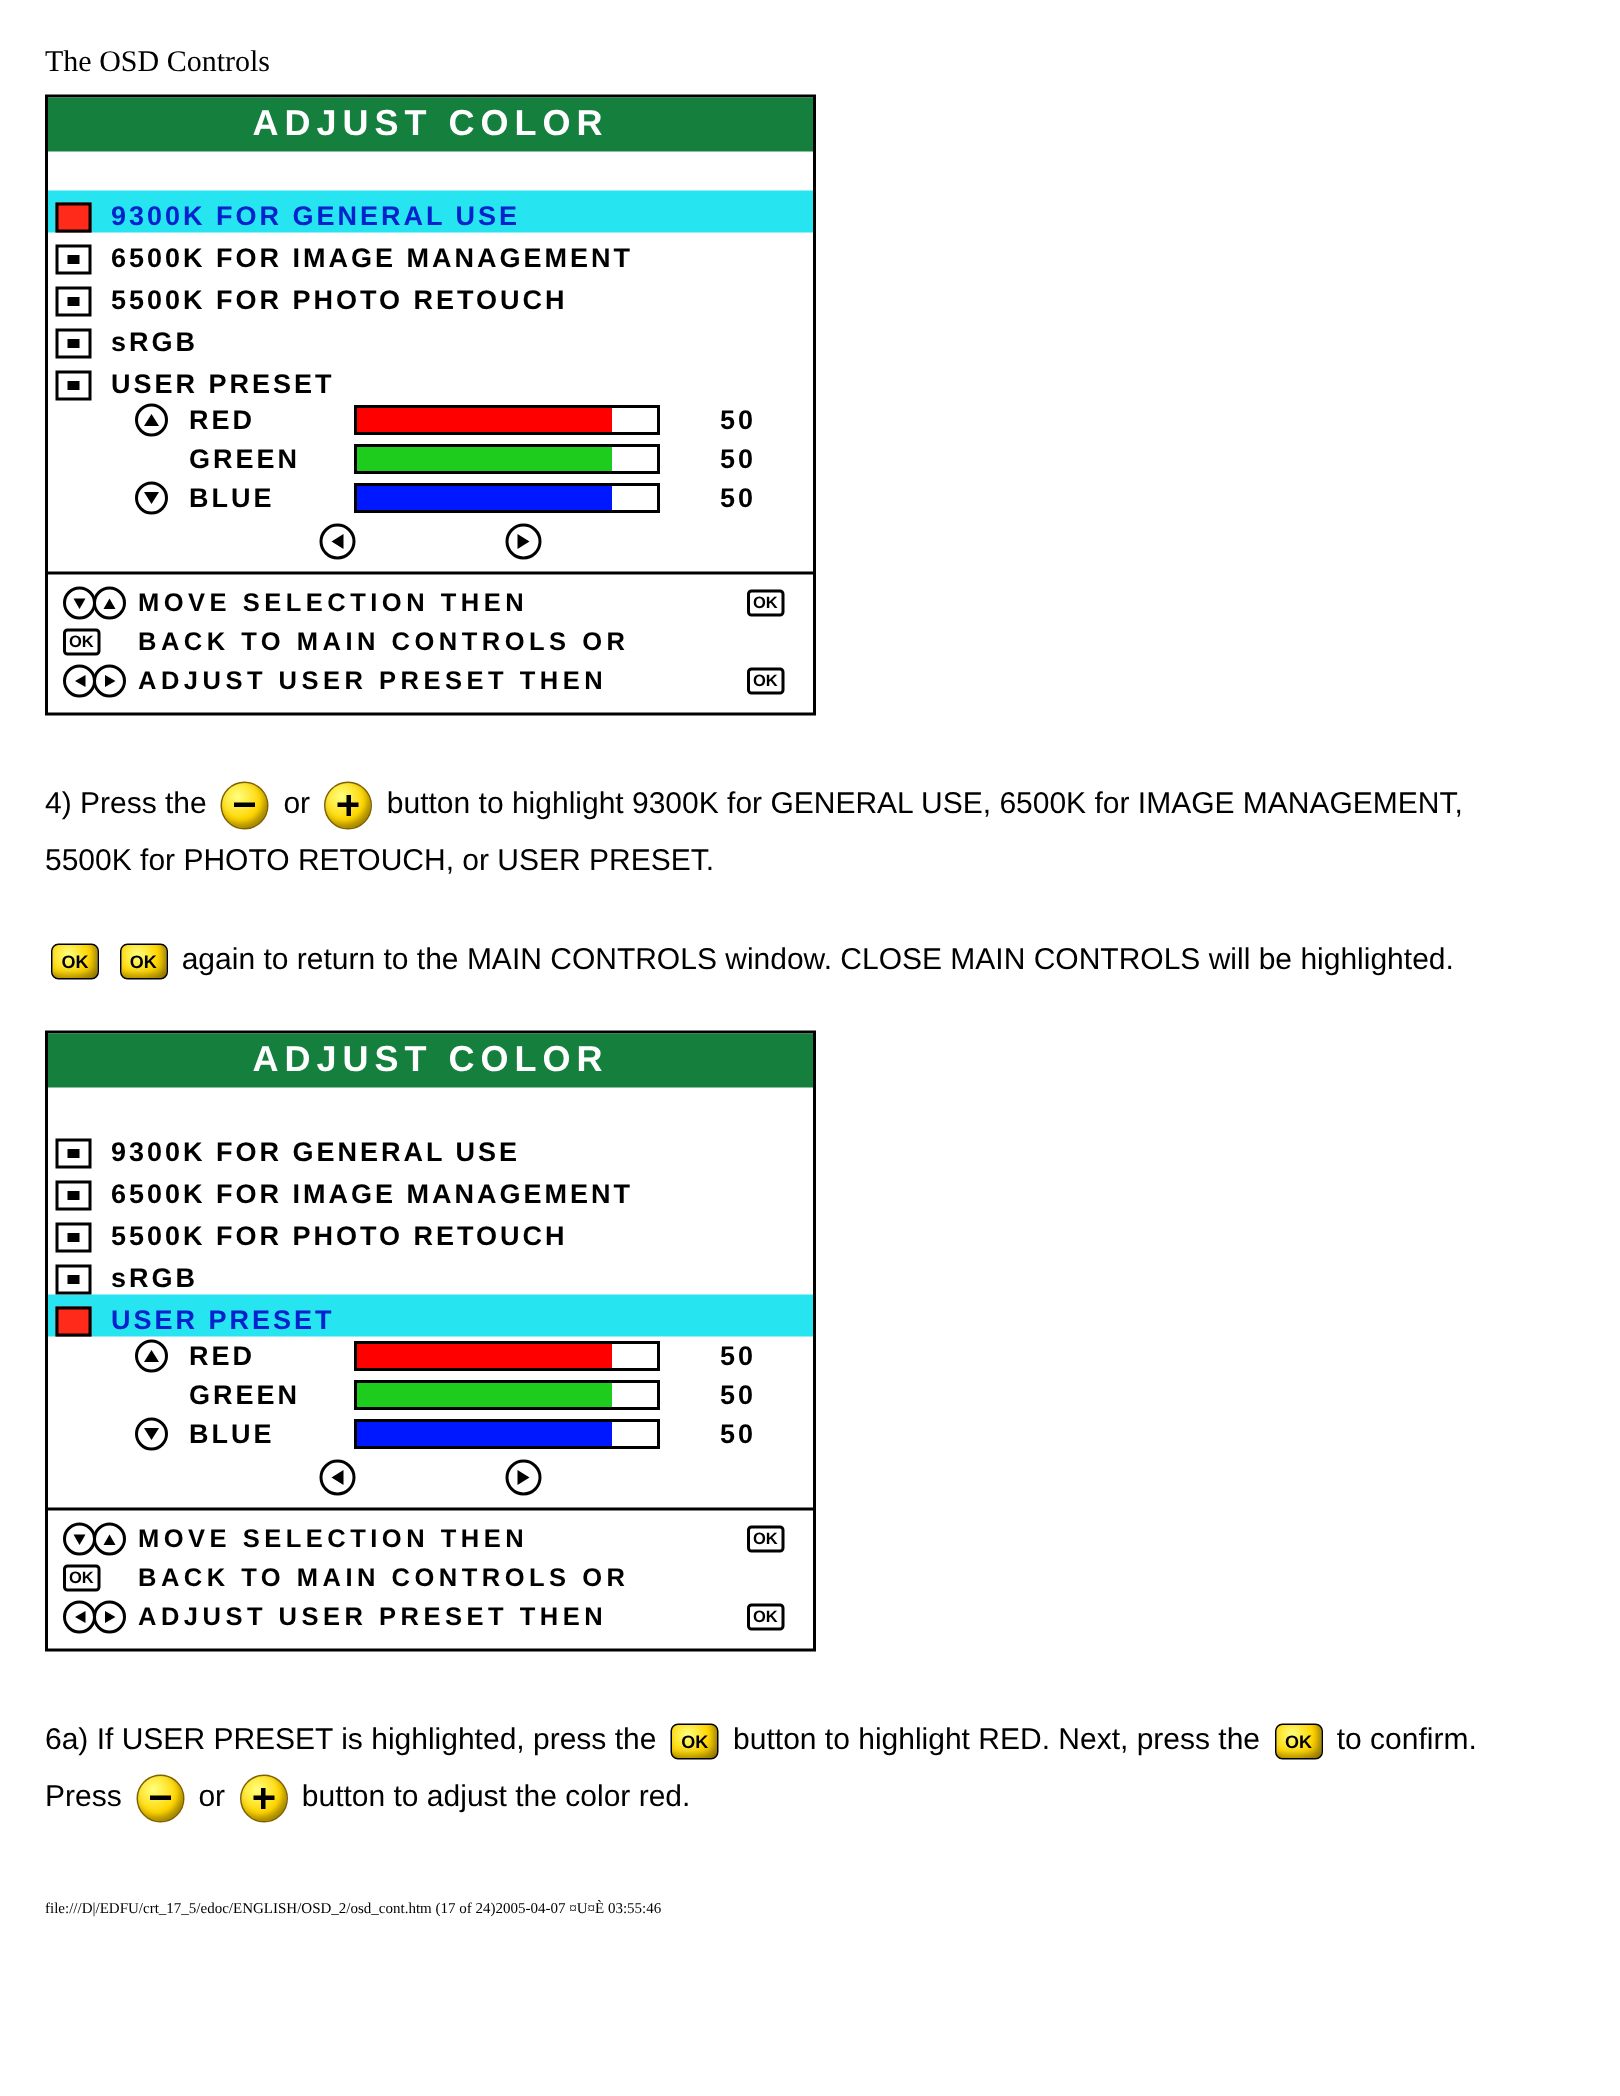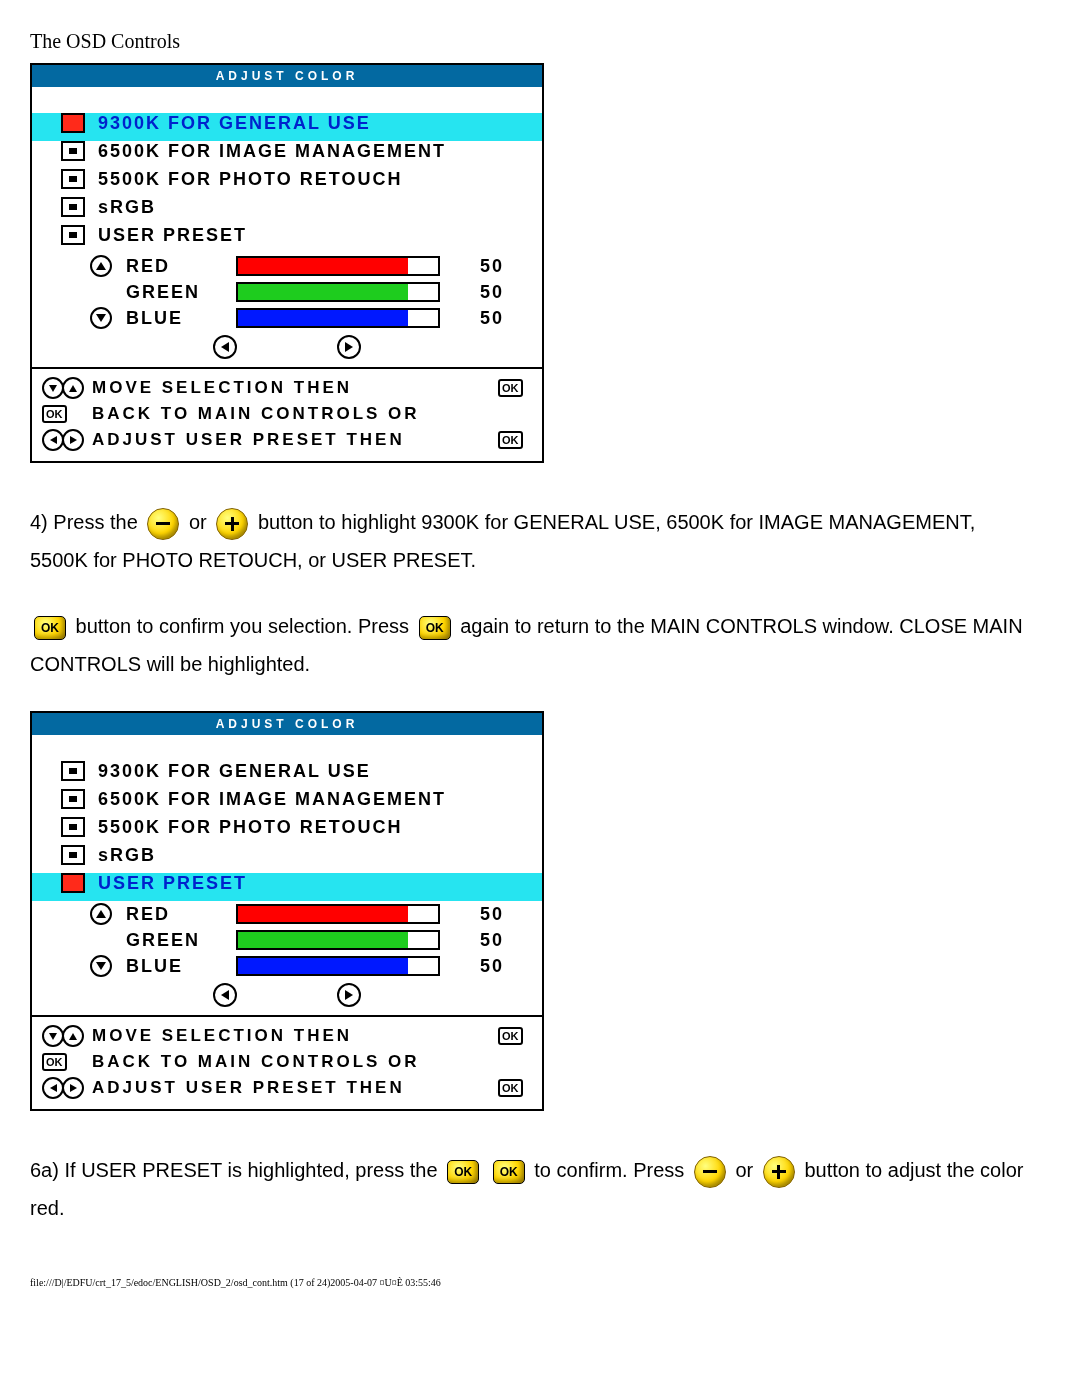--- a/index.html
+++ b/index.html
@@ -16,33 +16,33 @@
     font-size: 20px;
     margin-bottom: 10px;
   }
   .osd {
     width: 510px;
     background: #fff;
     border: 2px solid #000;
     margin-bottom: 40px;
   }
   .osd-title {
-    background: #0369a1;
+    background: #15803d;
     color: #fff;
     font-weight: bold;
     letter-spacing: 4px;
     text-align: center;
     padding: 4px 0;
-    font-size: 12px;
+    font-size: 24px;
   }
   .spacer { height: 26px; }
   .menu-row {
     display: flex;
-    align-items: flex-start;
-    padding: 0 24px;
+    align-items: flex-end;
+    padding: 0 0;
     height: 28px;
   }
   .menu-row.sel { background: #26e4f0; }
   .icon-col {
     width: 34px;
     display: flex;
     justify-content: center;
     align-items: center;
   }
   .box-icon {
@@ -336,21 +336,20 @@
         <span class="btn-yellow">
           <span class="plus"></span>
         </span>
       </span>
     <span>button to highlight 9300K for GENERAL USE, 6500K for IMAGE MANAGEMENT, 5500K for PHOTO RETOUCH, or USER PRESET.</span>
   </p>
   <p>
     <span class="inline-icon">
         <span class="btn-ok">OK</span>
       </span>
-    <span>button to confirm you selection. Press</span>
     <span class="inline-icon">
         <span class="btn-ok">OK</span>
       </span>
     <span>again to return to the MAIN CONTROLS window. CLOSE MAIN CONTROLS will be highlighted.</span>
   </p>
 </div>
 
 <div class="osd">
   <div class="osd-title">ADJUST COLOR</div>
   <div class="spacer"></div>
@@ -480,20 +479,21 @@
     </div>
   </div>
 </div>
 
 <div class="para">
   <p>
     <span>6a) If USER PRESET is highlighted, press the</span>
     <span class="inline-icon">
         <span class="btn-ok">OK</span>
       </span>
+    <span>button to highlight RED. Next, press the</span>
     <span class="inline-icon">
         <span class="btn-ok">OK</span>
       </span>
     <span>to confirm. Press</span>
     <span class="inline-icon">
         <span class="btn-yellow">
           <span class="minus"></span>
         </span>
       </span>
     <span>or</span>

